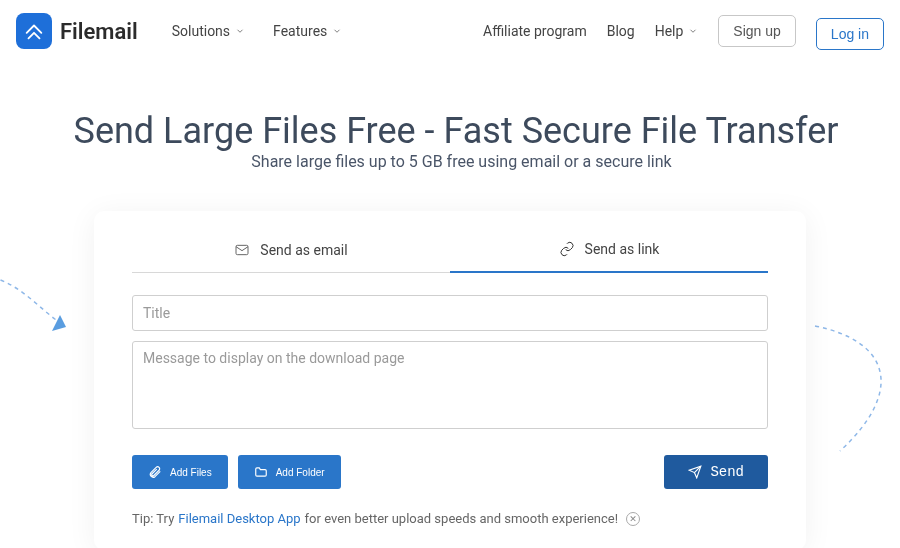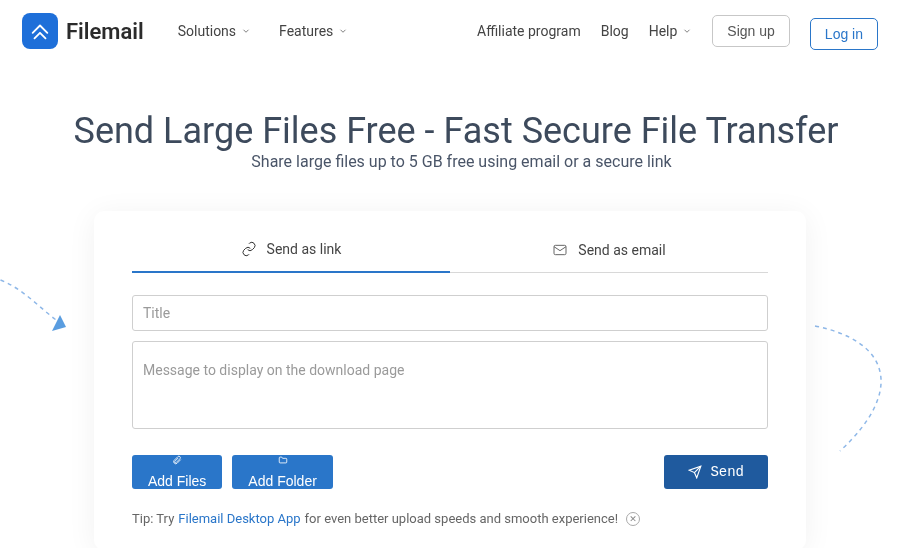--- a/index.html
+++ b/index.html
@@ -7,21 +7,21 @@
   font-family: -apple-system, BlinkMacSystemFont, "Segoe UI", Roboto, Helvetica, Arial, sans-serif;
   background: #fff;
   width: 900px;
   height: 548px;
   overflow: hidden;
   color: #333;
 }
 .header {
   display: flex;
   align-items: center;
-  padding: 12px 22px;
+  padding: 12px 16px;
   gap: 24px;
 }
 .logo {
   display: flex;
   align-items: center;
   gap: 8px;
   font-size: 22px;
   font-weight: 600;
   color: #2b2b2b;
   cursor: pointer;
@@ -111,41 +111,40 @@
 .form { margin-top: 22px; }
 .input, .textarea {
   width: 100%;
   border: 1px solid #cfcfcf;
   border-radius: 3px;
   font-size: 14px;
   color: #333;
   font-family: inherit;
 }
 .input { height: 36px; padding: 16px 10px; }
-.textarea { height: 88px; padding: 20px 10px; margin-top: 10px; resize: none; }
+.textarea { height: 88px; padding: 8px 10px; margin-top: 10px; resize: none; }
 .input::placeholder, .textarea::placeholder { color: #9a9a9a; }
 .actions {
   display: flex;
   gap: 10px;
   margin-top: 22px;
   align-items: center;
 }
 .btn-primary {
   background: #2a76c9;
   color: #fff;
   border: none;
   border-radius: 3px;
   padding: 0 16px;
   height: 34px;
-  font-size: 14px;
+  font-size: 10px;
   display: flex;
   align-items: center;
   gap: 8px;
   cursor: pointer;
-  flex-direction: column;
 }
 .btn-dark {
   background: #1f5a9e;
   color: #fff;
   border: none;
   border-radius: 3px;
   padding: 0 24px;
   height: 34px;
   font-size: 14px;
   display: flex;
@@ -238,33 +237,33 @@
   <svg class="deco-left" width="100" height="80" viewBox="0 0 100 80">
     <path d="M5 5 C 40 10, 60 40, 85 55" fill="none" stroke="#8fb8e8" stroke-width="1.5" stroke-dasharray="4 4"></path>
     <path d="M72 60 L86 56 L80 44 Z" fill="#5a9de0"></path>
   </svg>
   <svg class="deco-right" width="110" height="140" viewBox="0 0 110 140">
     <path d="M5 5 C 80 20, 95 70, 30 130" fill="none" stroke="#8fb8e8" stroke-width="1.5" stroke-dasharray="4 4"></path>
   </svg>
 
   <div class="card">
     <div class="tabs">
+      <div class="tab">
+        <svg width="16" height="16" viewBox="0 0 24 24" fill="none" stroke="#666" stroke-width="1.5">
+            <rect x="3" y="5" width="18" height="14" rx="2"></rect>
+            <polyline points="3 7 12 13 21 7"></polyline>
+          </svg>
+        <span>Send as email</span>
+      </div>
       <div class="tab active">
         <svg width="16" height="16" viewBox="0 0 24 24" fill="none" stroke="#333" stroke-width="1.5">
             <path d="M10 13a5 5 0 0 0 7 0l3-3a5 5 0 0 0-7-7l-1 1"></path>
             <path d="M14 11a5 5 0 0 0-7 0l-3 3a5 5 0 0 0 7 7l1-1"></path>
           </svg>
         <span>Send as link</span>
-      </div>
-      <div class="tab">
-        <svg width="16" height="16" viewBox="0 0 24 24" fill="none" stroke="#666" stroke-width="1.5">
-            <rect x="3" y="5" width="18" height="14" rx="2"></rect>
-            <polyline points="3 7 12 13 21 7"></polyline>
-          </svg>
-        <span>Send as email</span>
       </div>
     </div>
 
     <div class="form">
       <input class="input" placeholder="Title" style="">
       <textarea class="textarea" placeholder="Message to display on the download page" style=""></textarea>
     </div>
 
     <div class="actions">
       <button class="btn-primary">

